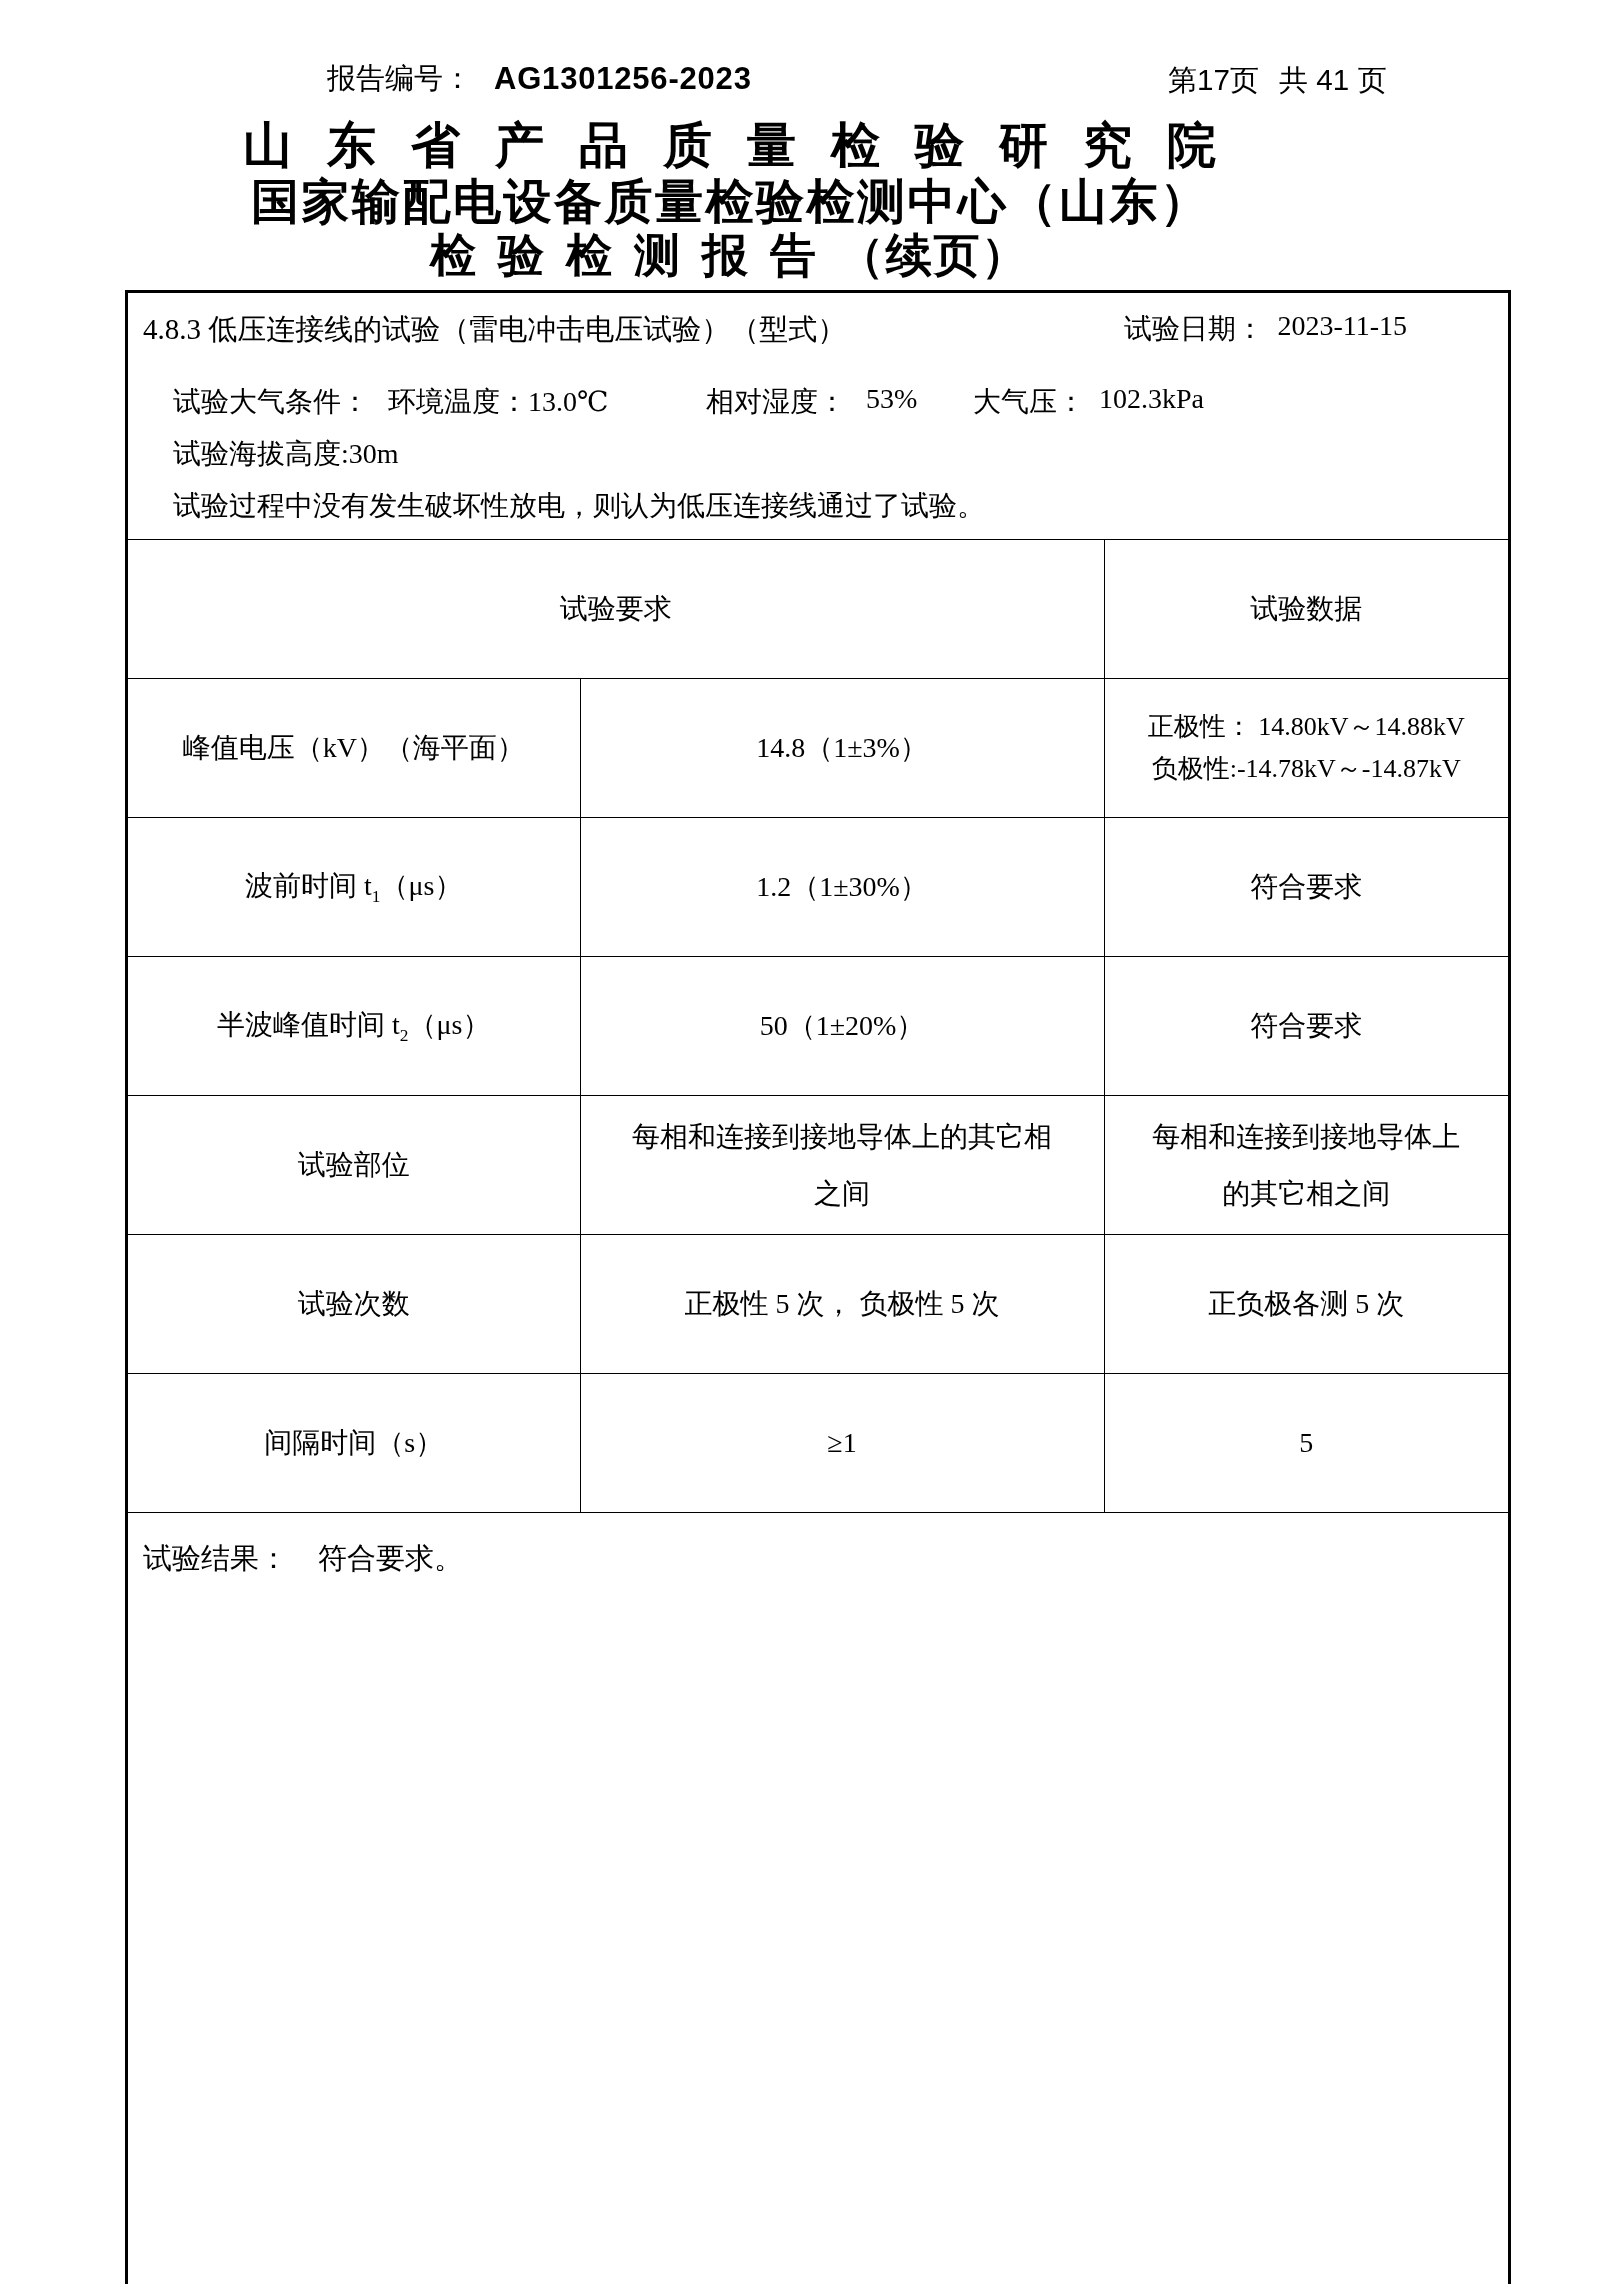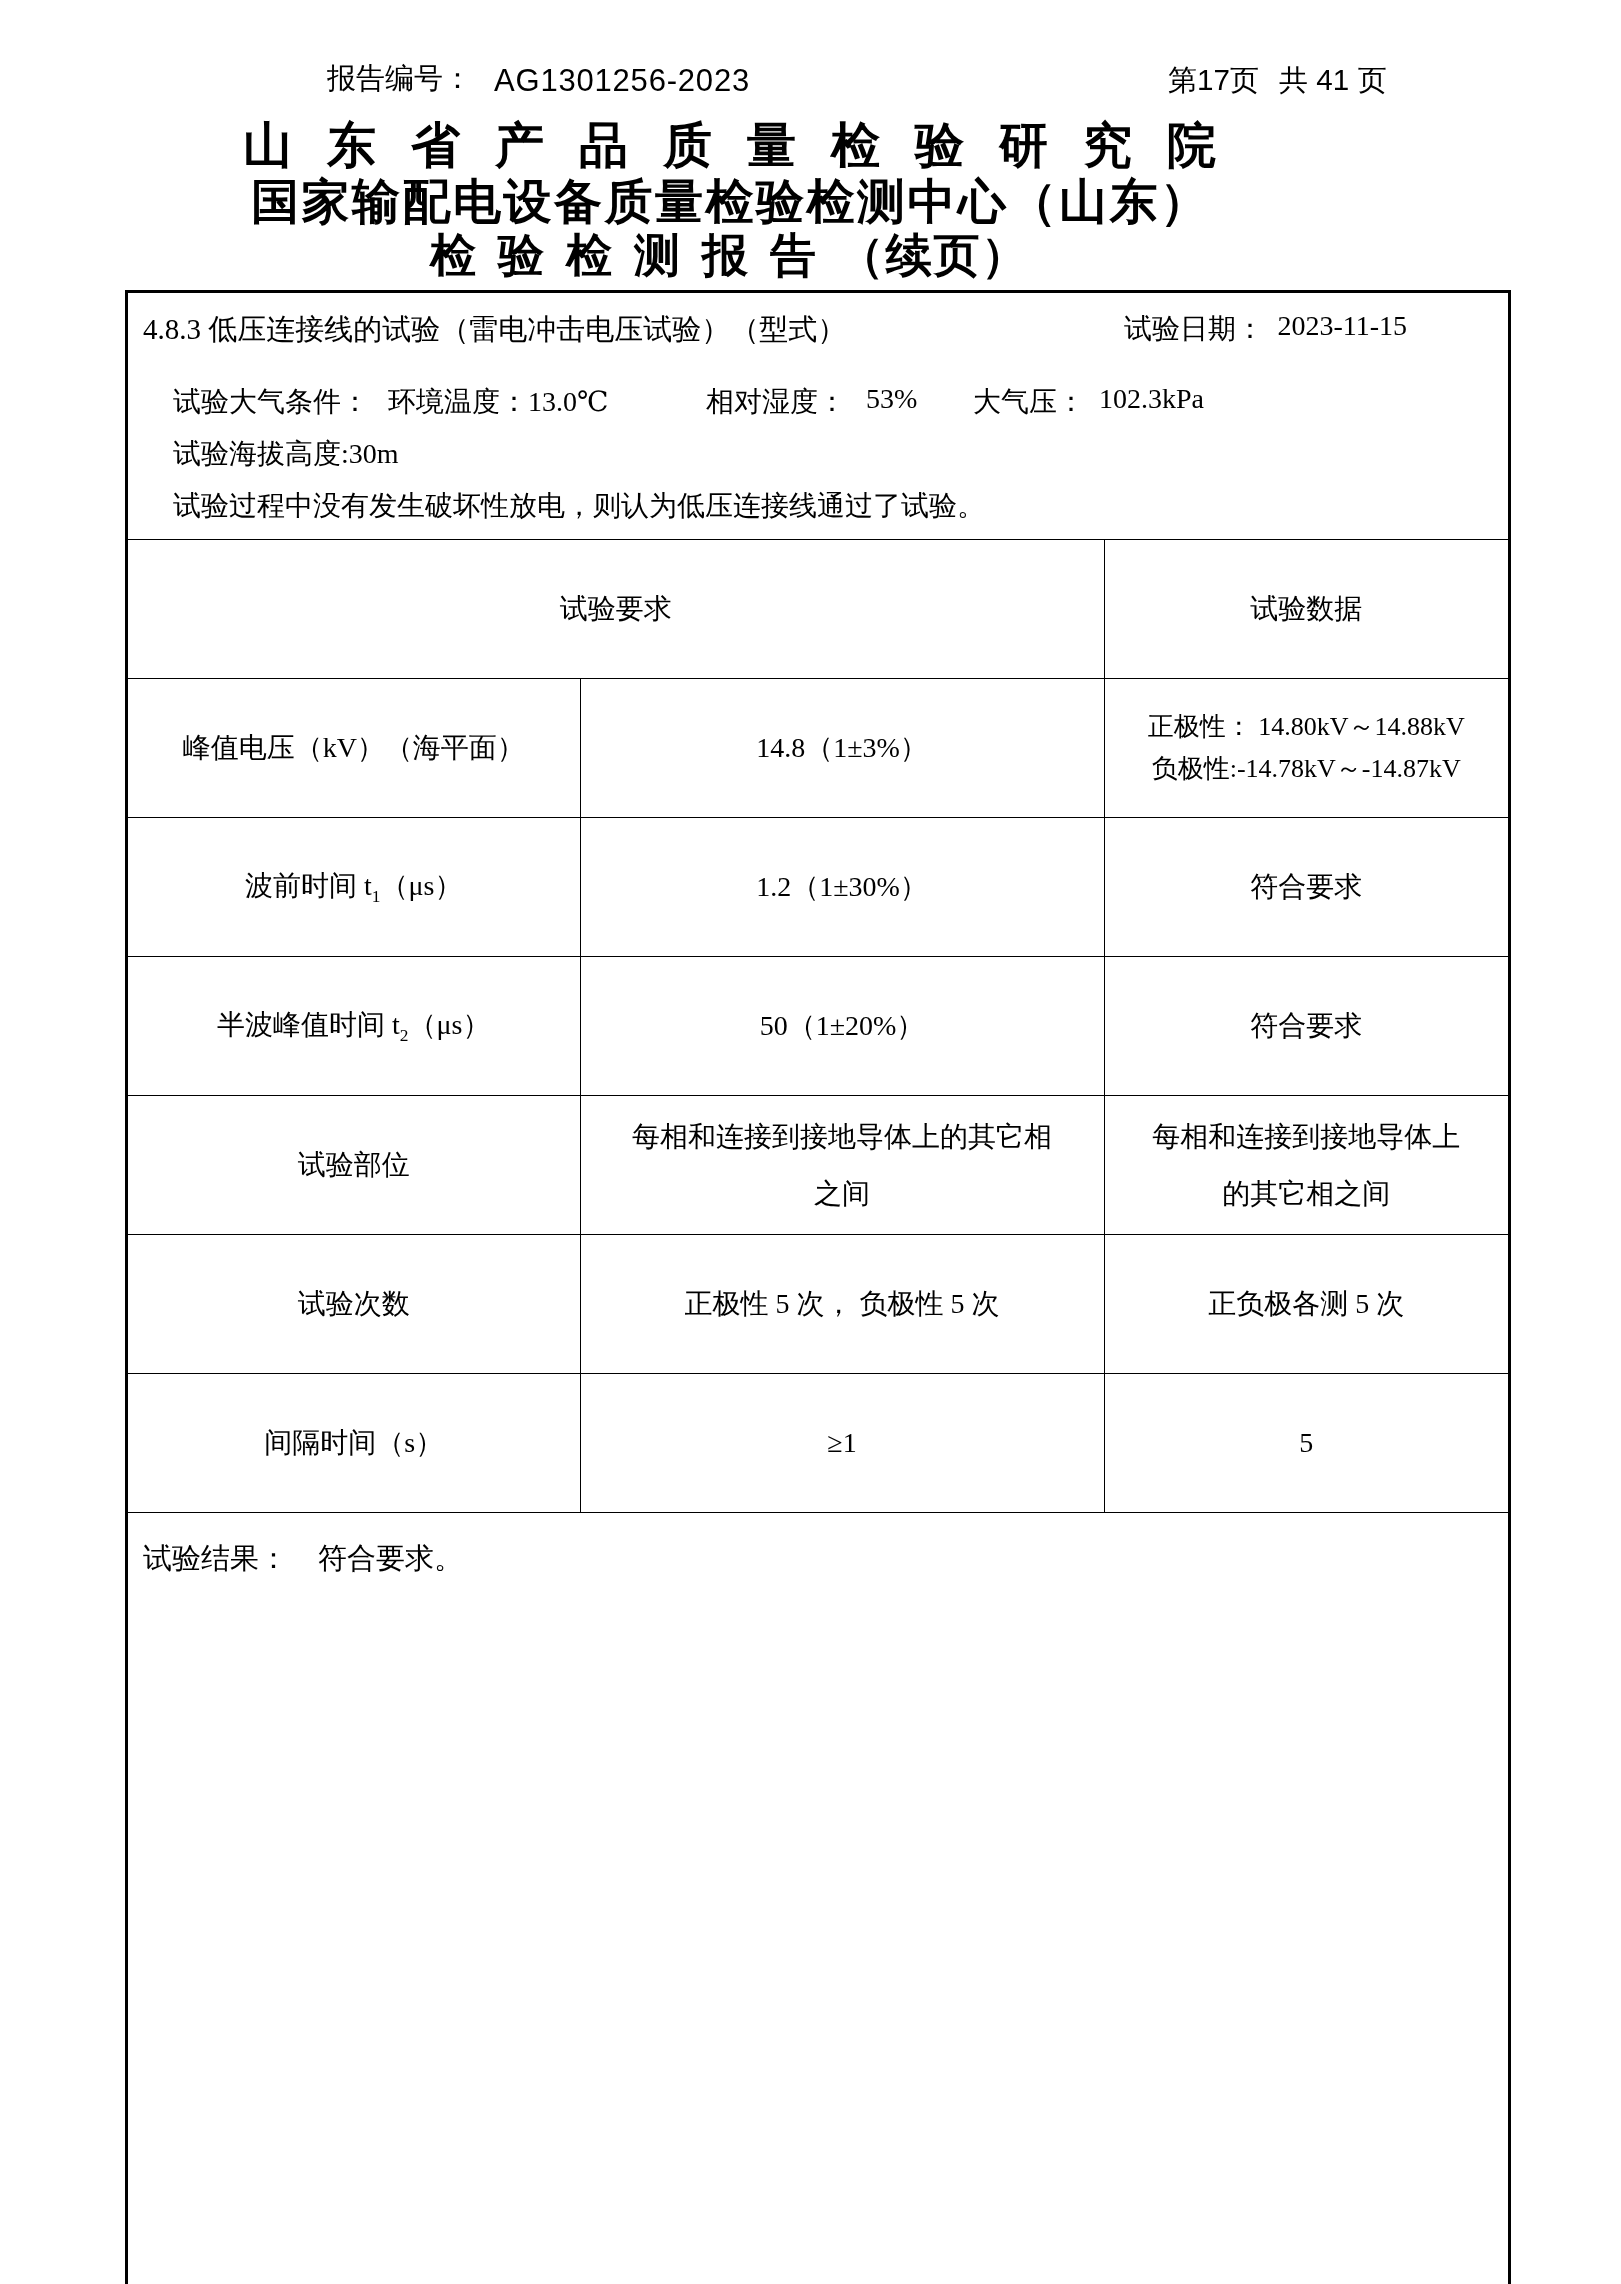--- a/index.html
+++ b/index.html
@@ -4,22 +4,22 @@
 <style>
   html,body { margin:0; padding:0; background:#ffffff; }
   .page {
     position:relative; width:1621px; height:2284px; background:#ffffff;
     font-family:"Liberation Serif","DejaVu Serif",serif; color:#000;
     overflow:hidden;
   }
   .abs { position:absolute; }
 
   
-  .hdr-left { left:327px; top:59px; display:flex; align-items:flex-end; gap:22px; font-size:29px; }
-  .hdr-left .num { font-family:"Liberation Sans","DejaVu Sans",sans-serif; font-size:31px; letter-spacing:0.8px; }
+  .hdr-left { left:327px; top:59px; display:flex; align-items:center; gap:22px; font-size:29px; }
+  .hdr-left .num { font-family:"Liberation Sans","DejaVu Sans",sans-serif; font-size:31px; letter-spacing:0.8px;font-weight:bold; }
   .hdr-right { left:1168px; top:61px; display:flex; align-items:baseline; font-size:29px; }
   .hdr-right .num { font-family:"Liberation Sans","DejaVu Sans",sans-serif; font-size:29.6px; }
   .gap10 { display:inline-block; width:8.4px; }
   .gap24 { display:inline-block; width:20px; }
 
   
   .title-line { left:0; width:1459px; text-align:center; font-weight:bold; white-space:nowrap; }
   .title1 { top:113px; font-size:49px; }
   .title1 span { letter-spacing:35px; padding-left:35px; }
   .title2 { top:170px; font-size:48px; }

